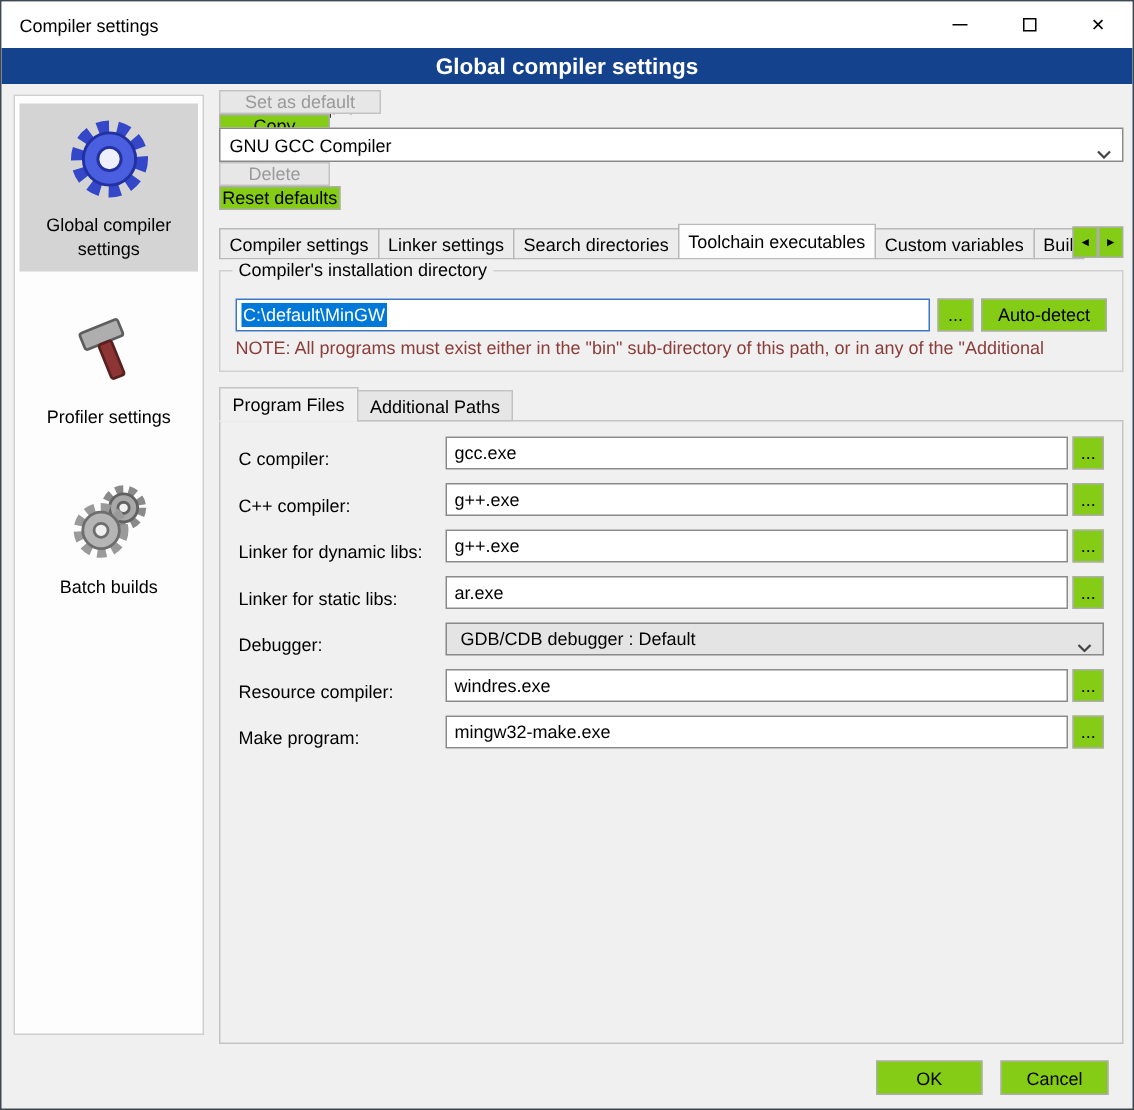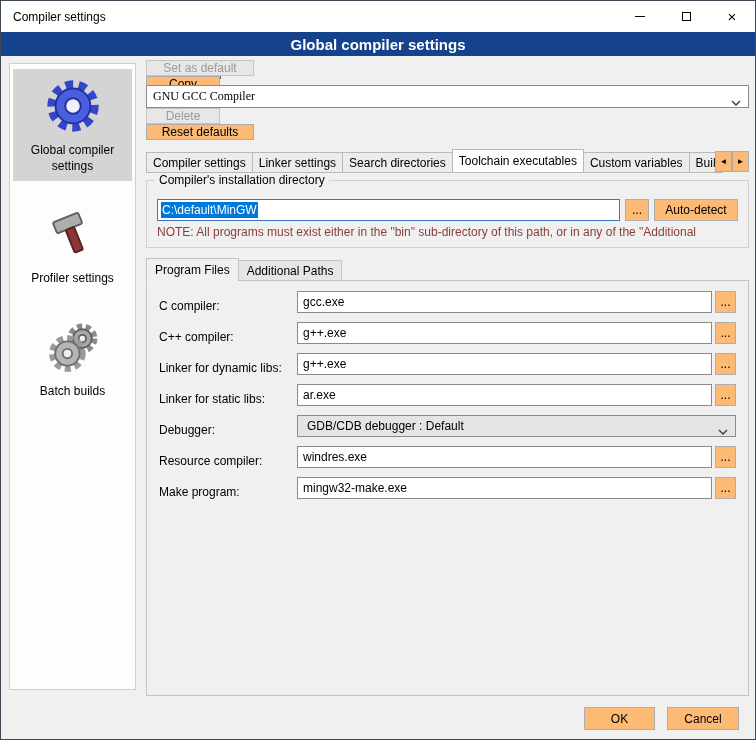--- a/index.html
+++ b/index.html
@@ -27,32 +27,32 @@
   .sidebar { position:absolute; left:8px; top:62px; width:127px; height:627px; background:#fdfdfd;
              border:1px solid #cfcfcf; padding-top:5px; }
   .side-item { width:119px; margin:0 auto 16px; text-align:center; padding:5px 2px 7px; }
   .side-item.selected { background:#d4d4d4; }
   .side-icon { width:64px; height:64px; margin:0 auto 5px; display:flex; align-items:center; justify-content:center; }
   .side-label { font-size:12px; line-height:1.3; }
   
   .main { position:absolute; left:145px; top:62px; width:603px; }
   .field-caption { display:block; margin-top:2px; }
   .combo { margin-top:6px; height:23px; background:#fff; border:1px solid #8a8a8a; display:flex;
-           align-items:center; padding:0 22px 0 6px; position:relative;font-family:Liberation Serif, serif; }
+           align-items:center; padding:0 22px 0 6px; position:relative; }
   .combo .chev { position:absolute; right:7px; top:9px; }
   
-  .btn { background:#fdba74; border:1px solid #adadad; font-family:inherit; font-size:12px; color:#000;
+  .btn { background:#84cc16; border:1px solid #adadad; font-family:inherit; font-size:12px; color:#000;
          display:flex; align-items:center; justify-content:center; cursor:default; }
   .btn.disabled { color:#9a9a9a; background:#e7e7e7; border-color:#c3c3c3; }
   .btn-row { display:flex; justify-content:flex-end; margin-top:8px; height:24px;flex-direction:column; }
   .btn-row .btn { height:24px; }
   .b-setdef { width:108px; margin-right:34px; }
   .b-copy, .b-rename, .b-delete { width:74px; margin-right:2px; }
   .b-delete { margin-right:22px; }
-  .b-reset { width:108px; margin-right:0; }
+  .b-reset { width:81px; margin-right:0; }
   
   .tabs { position:relative; margin-top:9px; height:24px; padding-right:38px; overflow:hidden; }
   .tab-strip { display:flex; align-items:flex-end; height:24px; }
   .tab { height:21px; padding:0 6px; background:#ececec; border:1px solid #b9b9b9; margin-right:-1px;
          display:flex; align-items:center; white-space:nowrap; flex-shrink:0; }
   .tab.selected { height:24px; background:#fdfdfd; position:relative; z-index:2; }
   .tab-scroll { position:absolute; right:0; bottom:1px; display:flex; }
   .tab-scroll .btn { width:17px; height:21px; font-size:8px; }
   
   .groupbox { margin-top:7px; border:1px solid #d0d0d0; position:relative; padding:18px 10px 8px; }

